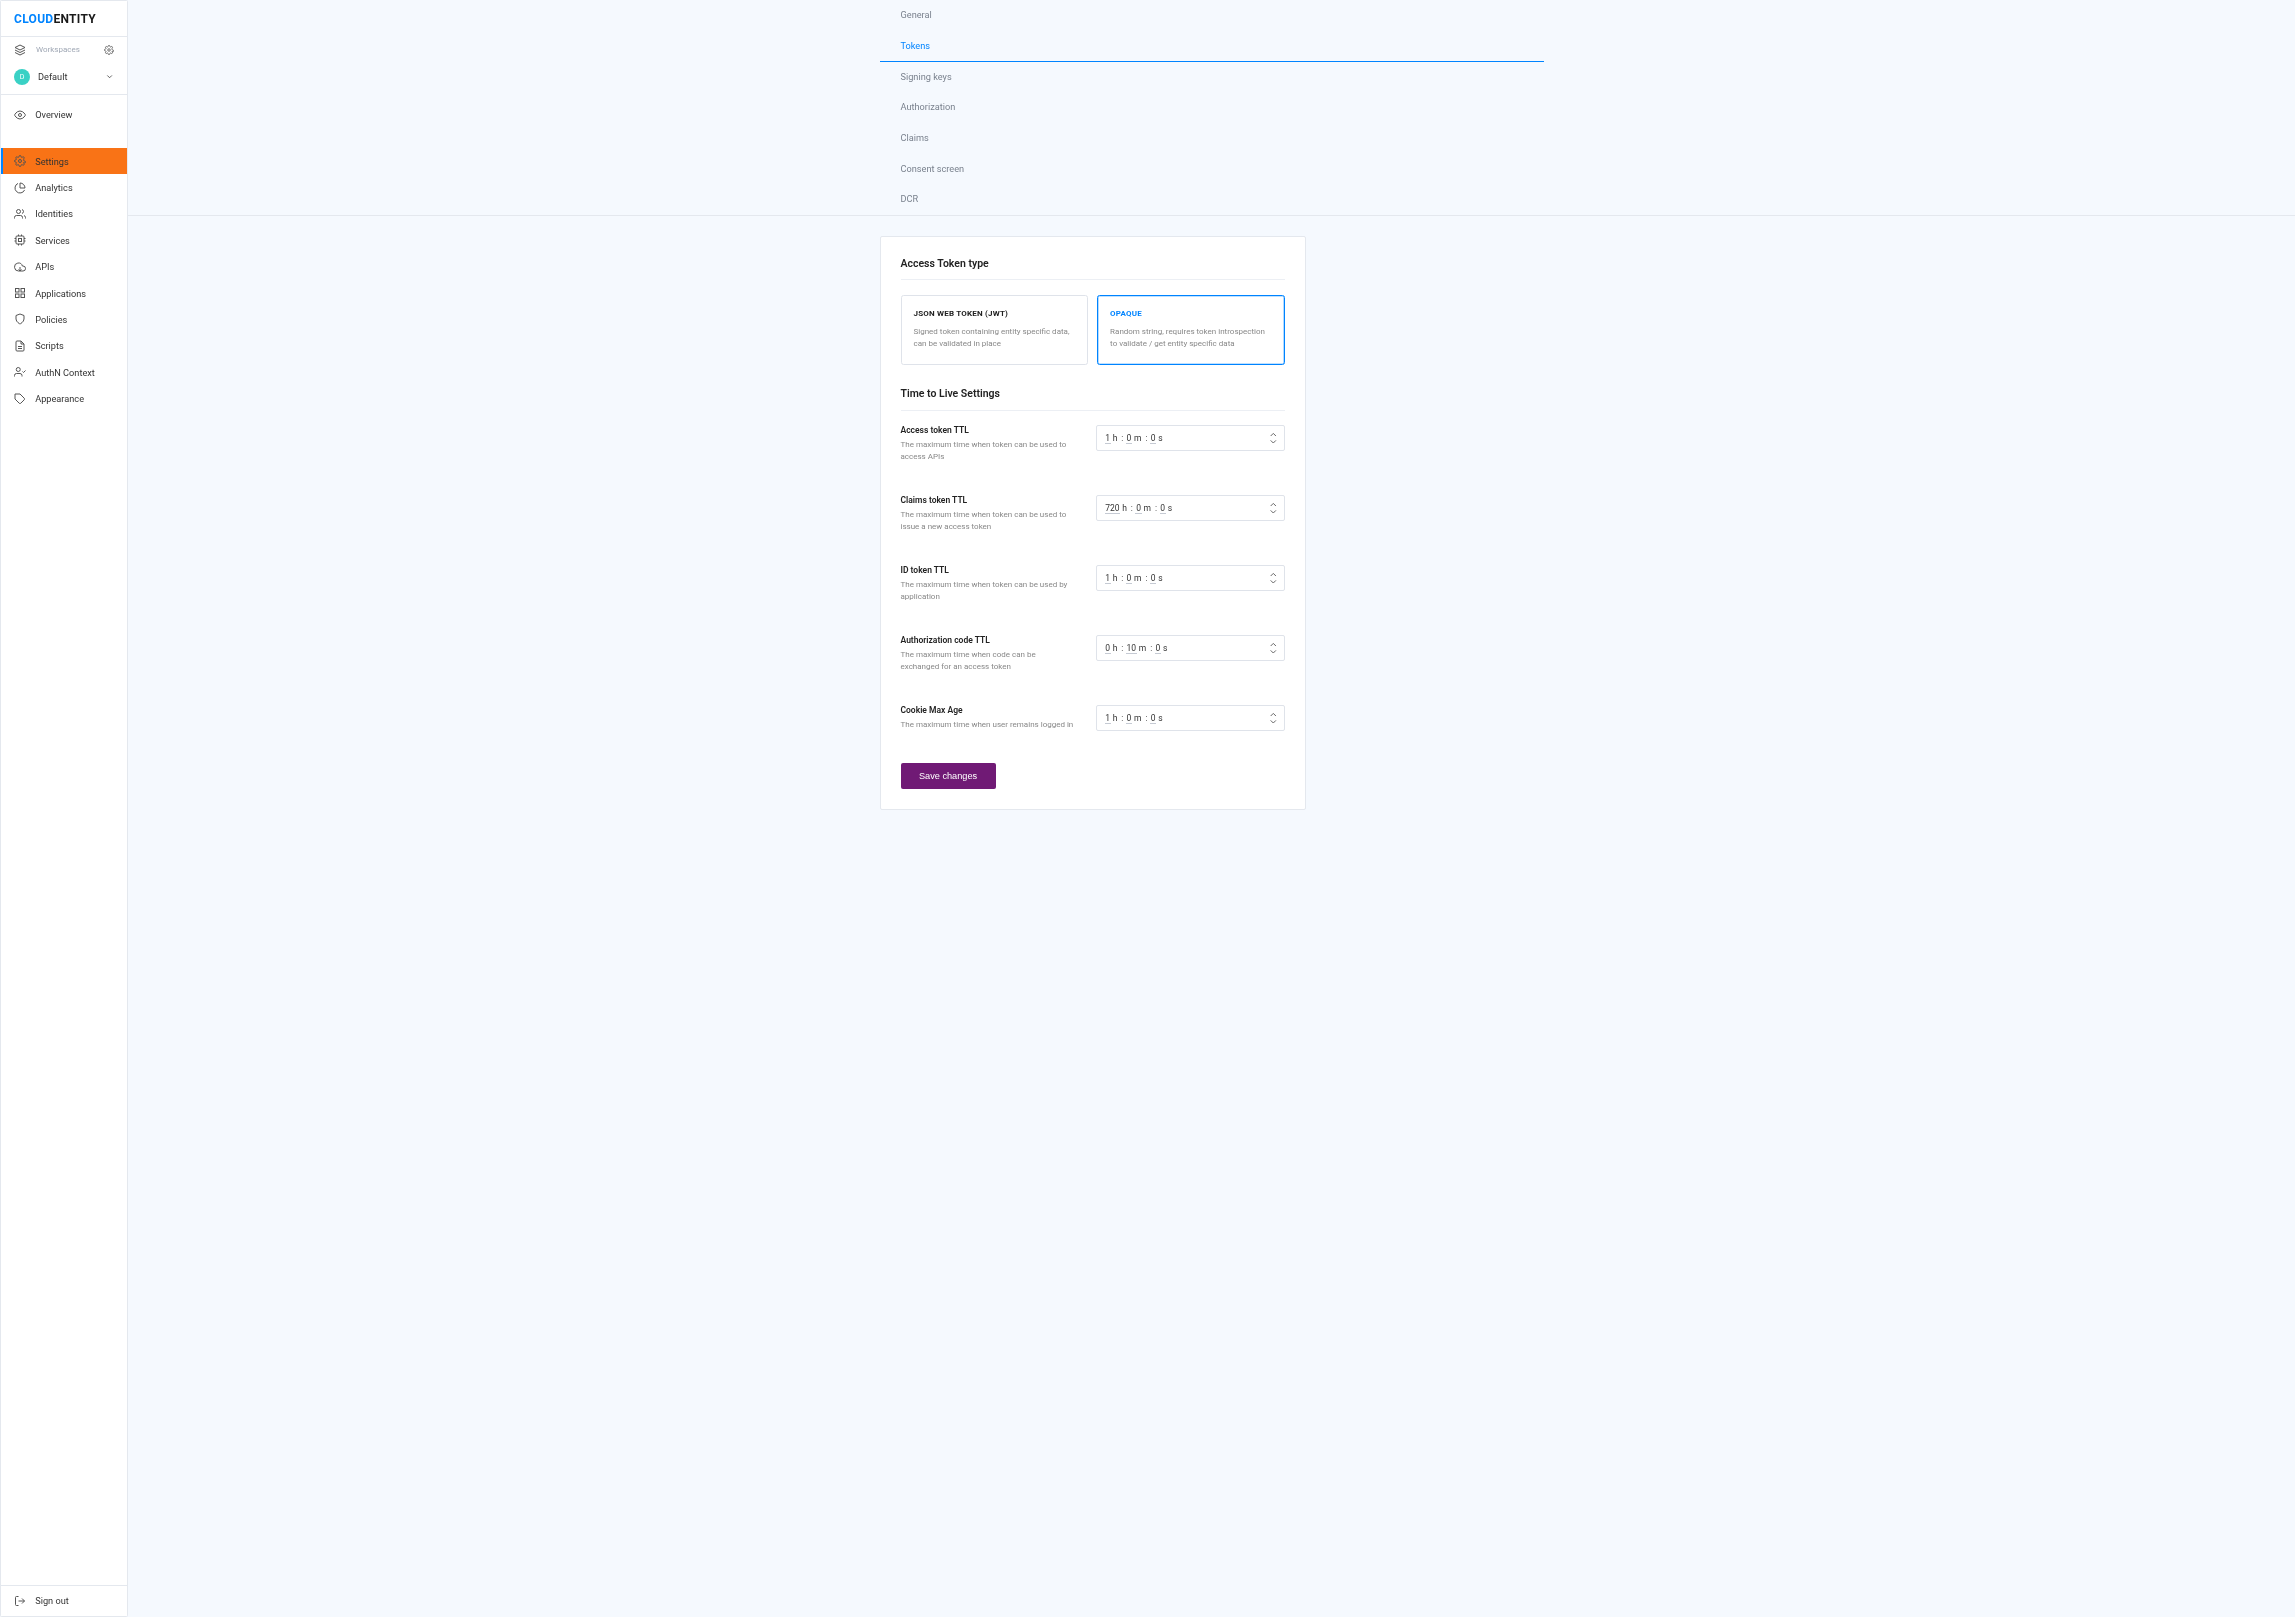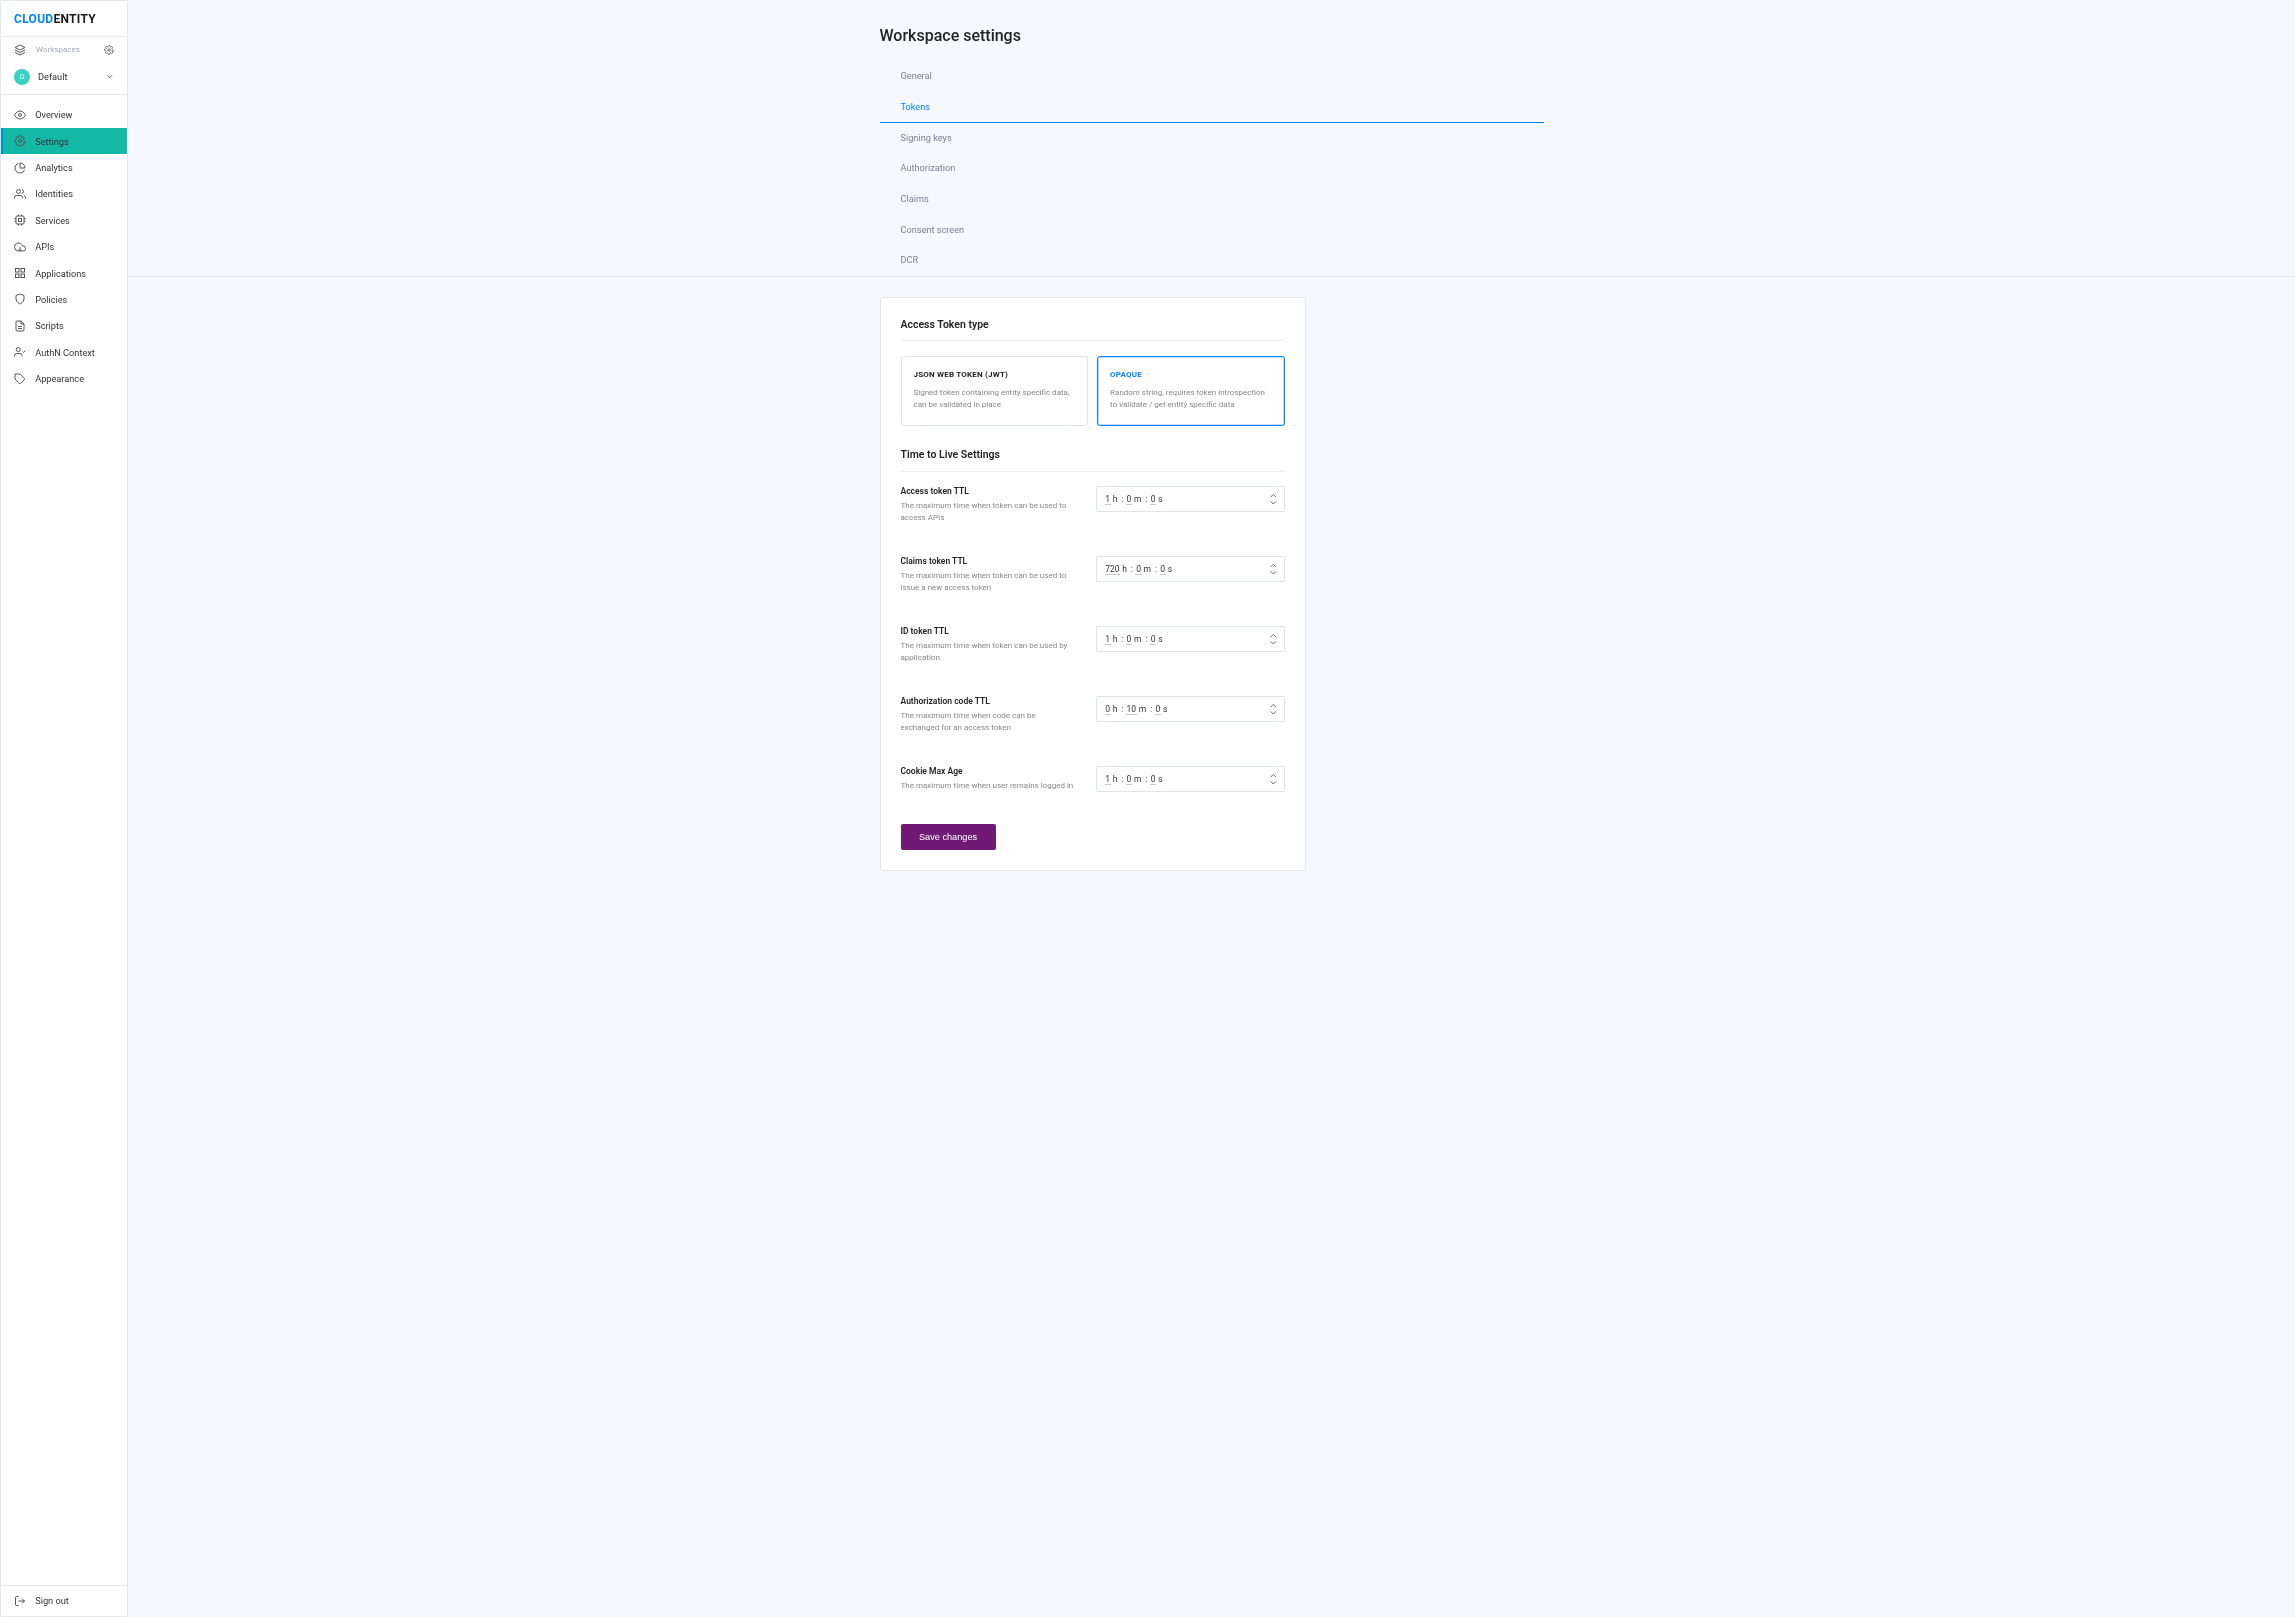--- a/index.html
+++ b/index.html
@@ -59,22 +59,23 @@
       display: flex;
       align-items: center;
       padding: 7.2px 13px;
       gap: 9.2px;
       color: #333;
       font-size: 9.2px;
       cursor: pointer;
       position: relative;
     }
     .nav-item.active {
-      background: #14b8a6;
+      background: #f97316;
       color: #333;
+      margin-top: 20px;
     }
     .nav-item.active::before {
       content: '';
       position: absolute;
       left: 0; top: 0; bottom: 0;
       width: 2px;
       background: #0084ff;
     }
     .nav-icon { width: 12px; height: 12px; flex-shrink: 0; color: #555; }
     .sidebar-footer {
@@ -320,21 +321,20 @@
       <svg class="nav-icon" viewBox="0 0 24 24" fill="none" stroke="currentColor" stroke-width="2">
           <path d="M9 21H5a2 2 0 0 1-2-2V5a2 2 0 0 1 2-2h4"></path>
           <polyline points="16 17 21 12 16 7"></polyline>
           <line x1="21" y1="12" x2="9" y2="12"></line>
         </svg>
       <span>Sign out</span>
     </div>
   </aside>
 
   <main class="main">
-    <h1 class="page-title">Workspace settings</h1>
     <div class="tabs-wrap">
       <div class="tabs">
         <div class="tab">General</div>
         <div class="tab active">Tokens</div>
         <div class="tab">Signing keys</div>
         <div class="tab">Authorization</div>
         <div class="tab">Claims</div>
         <div class="tab">Consent screen</div>
         <div class="tab">DCR</div>
       </div>

